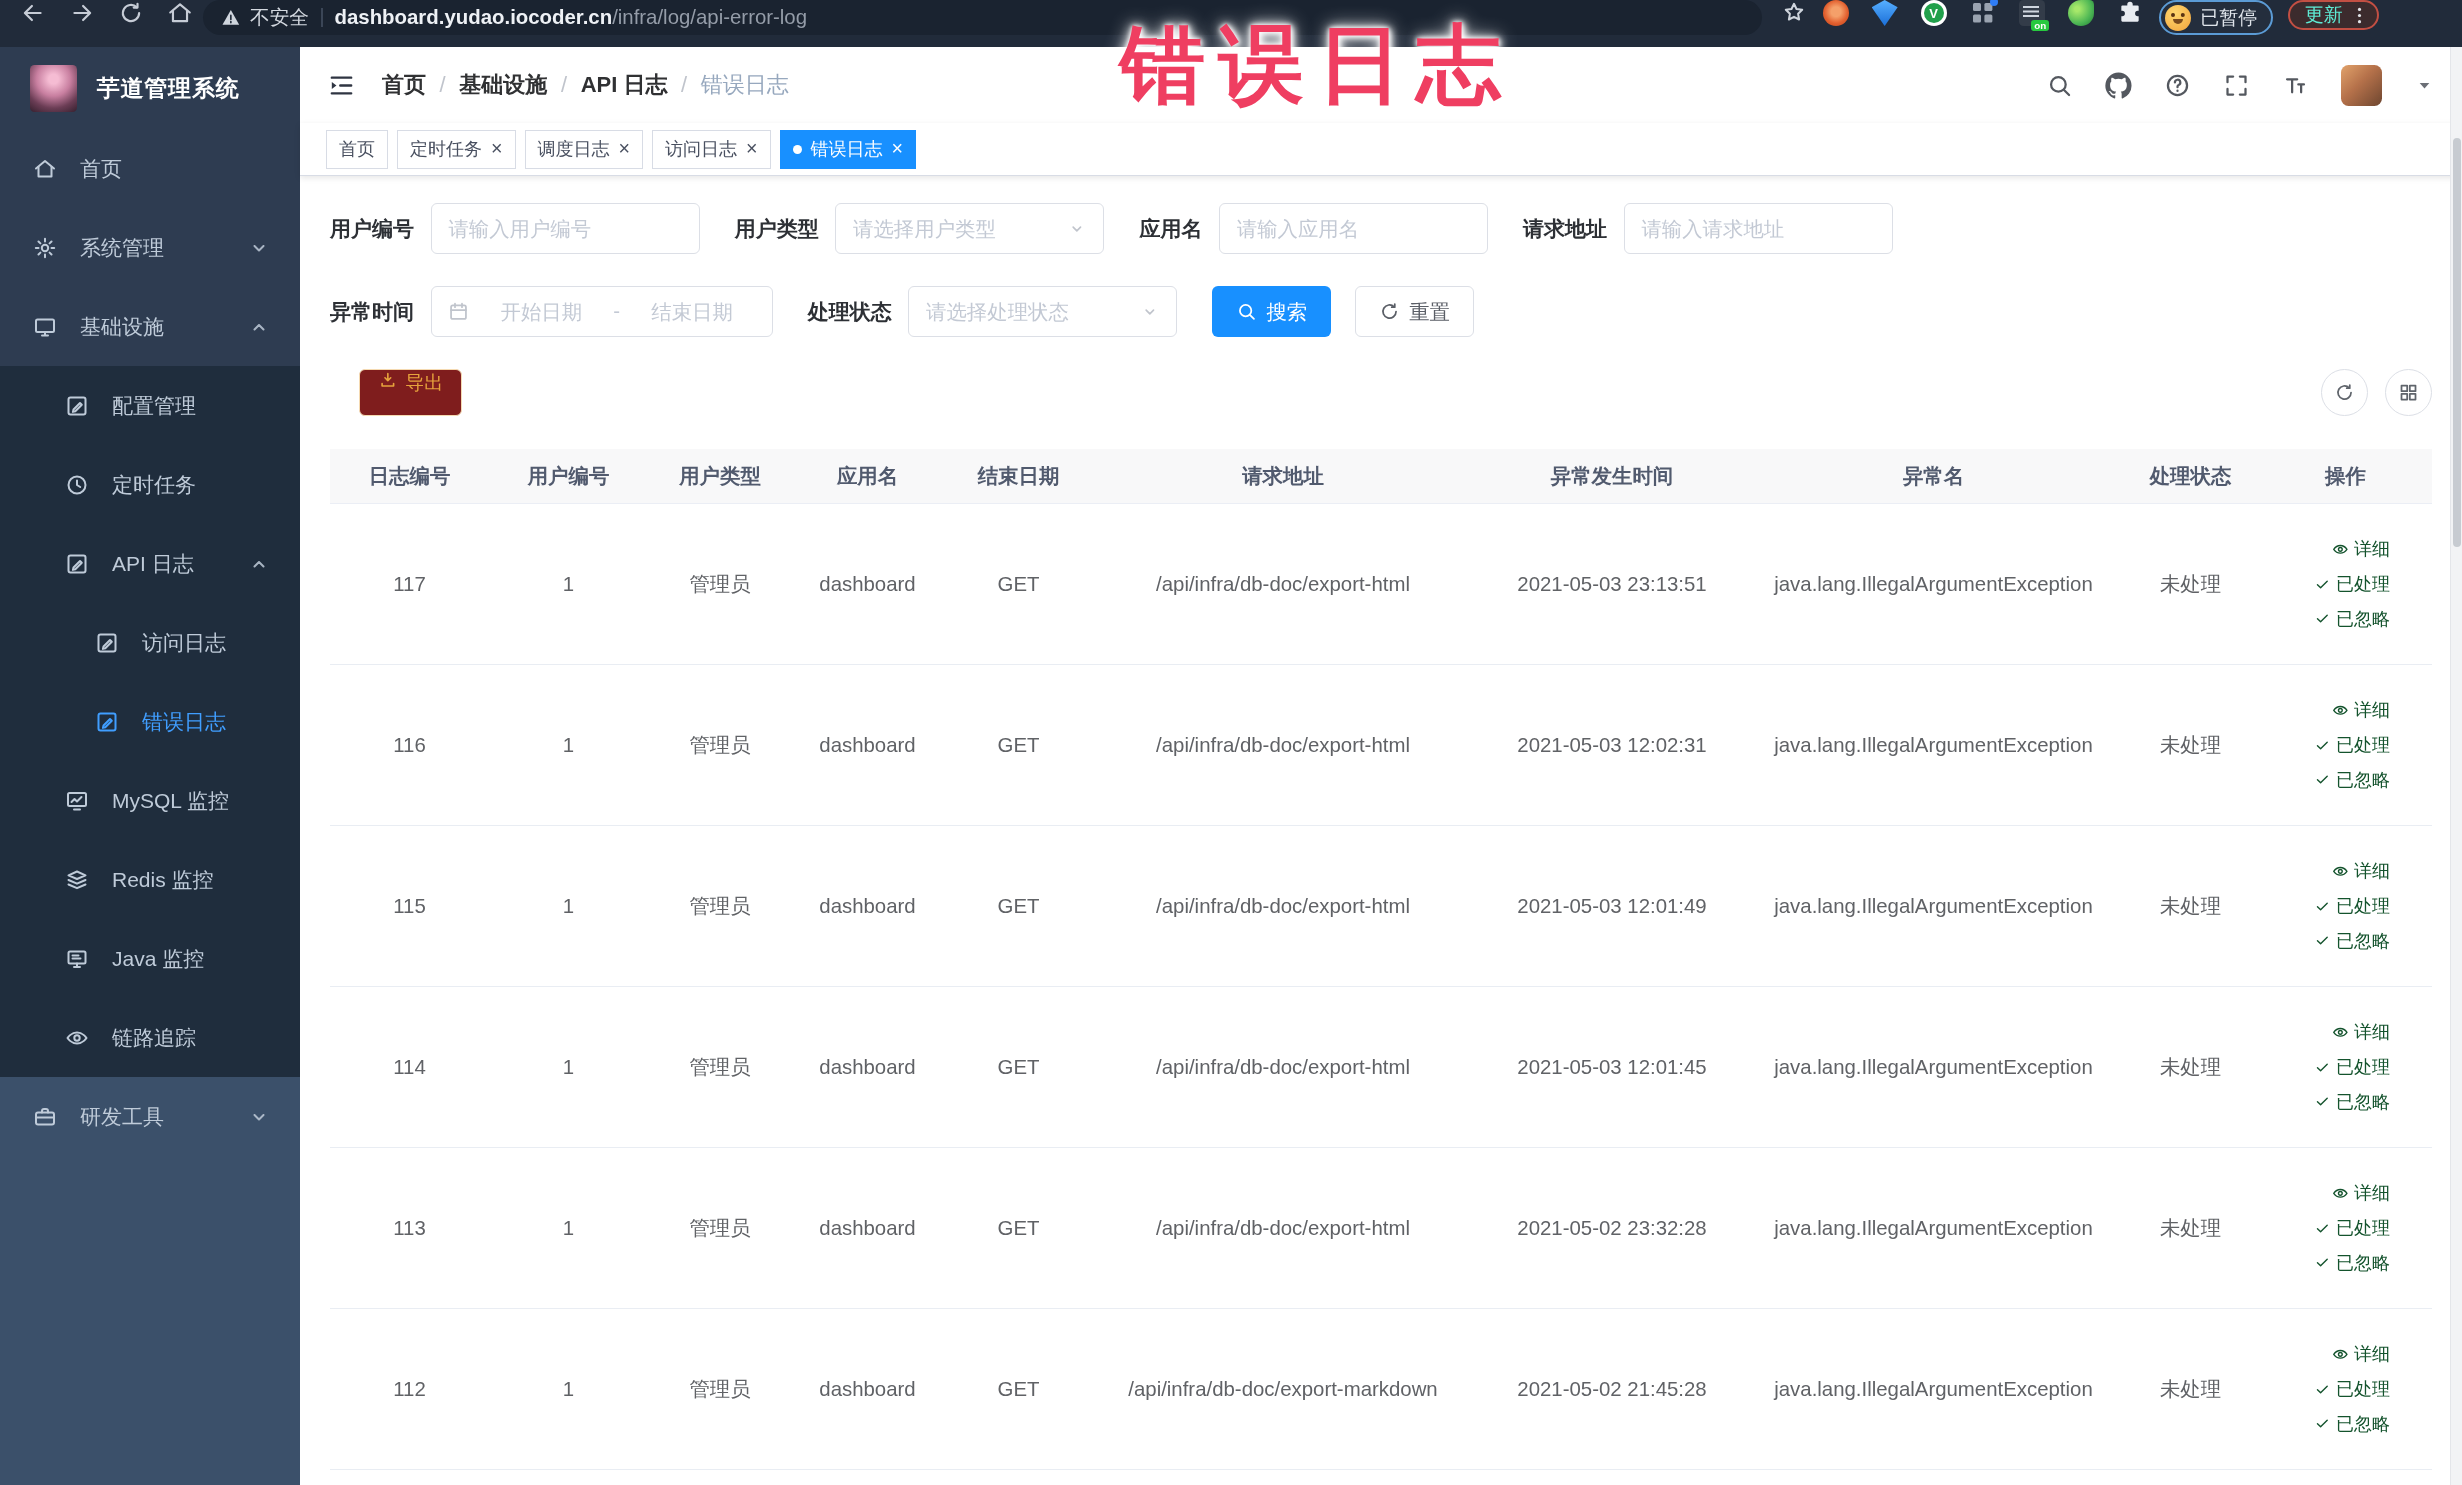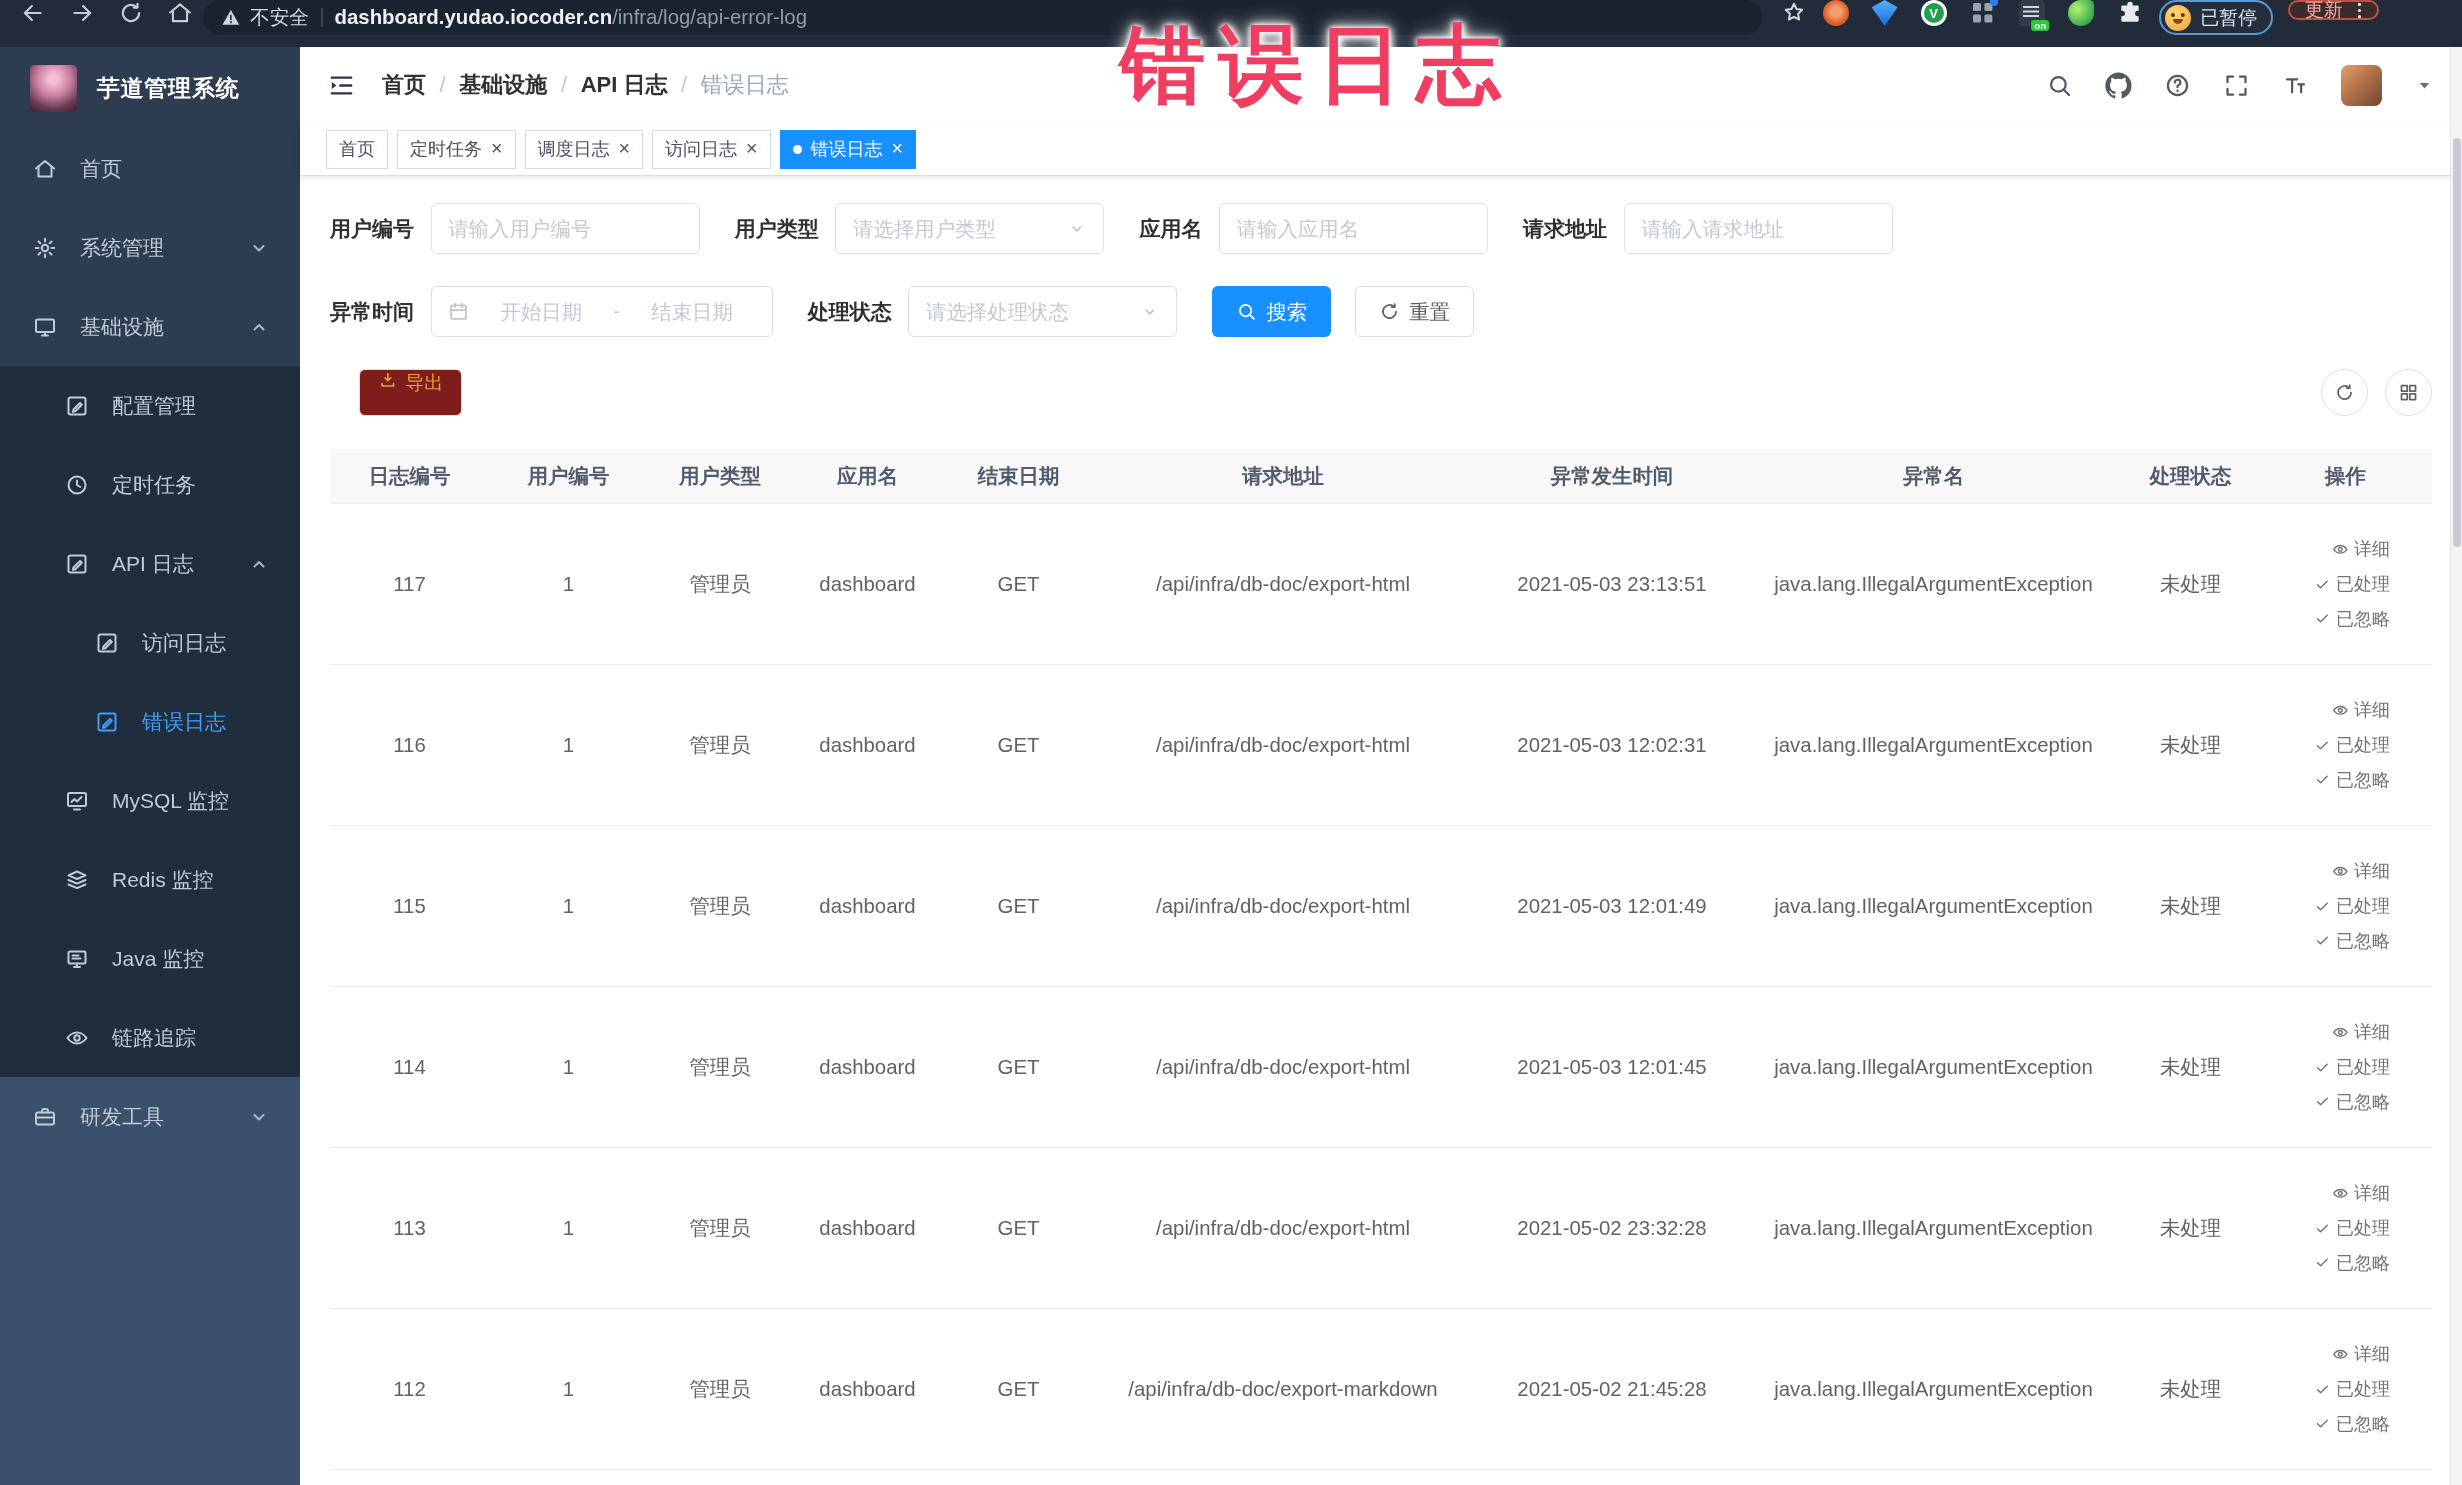--- a/index.html
+++ b/index.html
@@ -39,21 +39,21 @@
   .ext-leaf { background:radial-gradient(circle at 35% 35%,#a6e86a 10%,#4cb654 60%,#1f7a33); border-radius:50% 4.5px 50% 50%; }
   .ext-puzzle { color:#e8ecf1; }
   .profile-pill { height:35px; border:2.3px solid #5b9bd5; border-radius:18px; background:#242e3d;
                   display:flex; align-items:center; gap:9px; padding:0 13.6px 0 3.8px; margin-right:15px; cursor:pointer; flex-shrink:0; }
   .profile-emoji { width:26px; height:26px; border-radius:50%; background:radial-gradient(circle at 38% 32%,#ffd76e,#f2a33c); position:relative; }
   .profile-emoji::before { content:""; position:absolute; left:6px; top:8.3px; width:3.8px; height:3.8px; border-radius:50%;
                            background:#5b3413; box-shadow:9.8px 0 0 #5b3413; }
   .profile-emoji::after { content:""; position:absolute; left:7.6px; top:14.4px; width:10.6px; height:5.3px;
                           border-radius:0 0 10.6px 10.6px; background:#7a4a1d; }
   .profile-label { color:#dfe4ea; font-size:19px; }
-  .update-pill { height:20px; border:2.3px solid #c24f43; border-radius:18px; background:#3c2b2d; color:#fca5a5;
+  .update-pill { height:30px; border:2.3px solid #c24f43; border-radius:18px; background:#3c2b2d; color:#5eead4;
                  font-size:19px; display:flex; align-items:center; gap:6px; padding:0 7.6px 0 15px; cursor:pointer; flex-shrink:0; }
   .update-pill .dots { width:21px; height:21px; color:#e3e6ea; }
 
   
   .app { position:absolute; top:47px; left:0; right:0; bottom:0; display:flex; }
 
   
   .sidebar { width:300px; background:#2e3c51; display:flex; flex-direction:column; flex-shrink:0; }
   .sidebar-logo { height:82px; display:flex; align-items:center; padding-left:30px; gap:19.7px; flex-shrink:0; cursor:pointer; }
   .logo-img { width:47px; height:47px; border-radius:4.5px; flex-shrink:0;
@@ -124,21 +124,21 @@
   .circle-btn { width:47px; height:47px; border-radius:50%; border:1.5px solid #dcdfe6; background:#fff;
                 color:#5f646b; display:flex; align-items:center; justify-content:center; margin-left:16.7px; cursor:pointer; }
   .circle-btn .icon { width:21px; height:21px; }
 
   .thead { display:flex; align-items:center; height:55px; background:#f8f8f9; border-bottom:1.5px solid #ebeef5; }
   .th { font-size:20.4px; color:#515a6e; font-weight:700; text-align:center; flex-shrink:0; }
   .tr { display:flex; align-items:center; height:161px; border-bottom:1.5px solid #e9edf3; background:#fff; }
   .td { font-size:20.4px; color:#606266; text-align:center; flex-shrink:0; }
   .td.actions { display:flex; flex-direction:column; align-items:flex-end; justify-content:center;
                 gap:10.6px; padding-right:35px; }
-  .action-link { color:#737373; font-size:18px; display:inline-flex; align-items:center; gap:5.3px;
+  .action-link { color:#14532d; font-size:18px; display:inline-flex; align-items:center; gap:5.3px;
                  cursor:pointer; text-decoration:none; white-space:nowrap; }
   .action-link .icon { width:16.7px; height:16.7px; }
 
   
   .annotation { position:absolute; left:1120px; top:7.6px; font-size:85px; font-weight:800;
                 letter-spacing:13.6px; color:#ef3e61; z-index:50; pointer-events:none; white-space:nowrap;
                 text-shadow:0 0 4.5px #fff,0 0 10.6px #fff,0 0 19.7px rgba(255,255,255,.95),2.3px 2.3px 7.6px rgba(255,255,255,.9); }
   .v-scrollbar { position:absolute; right:0; top:47px; bottom:0; width:12px; background:#f2f3f5;
                  border-left:1.5px solid #e4e6ea; z-index:40; }
   .v-thumb { position:absolute; left:1.5px; right:1.5px; top:91px; height:409px; background:#c7cbd1; border-radius:6px; }

